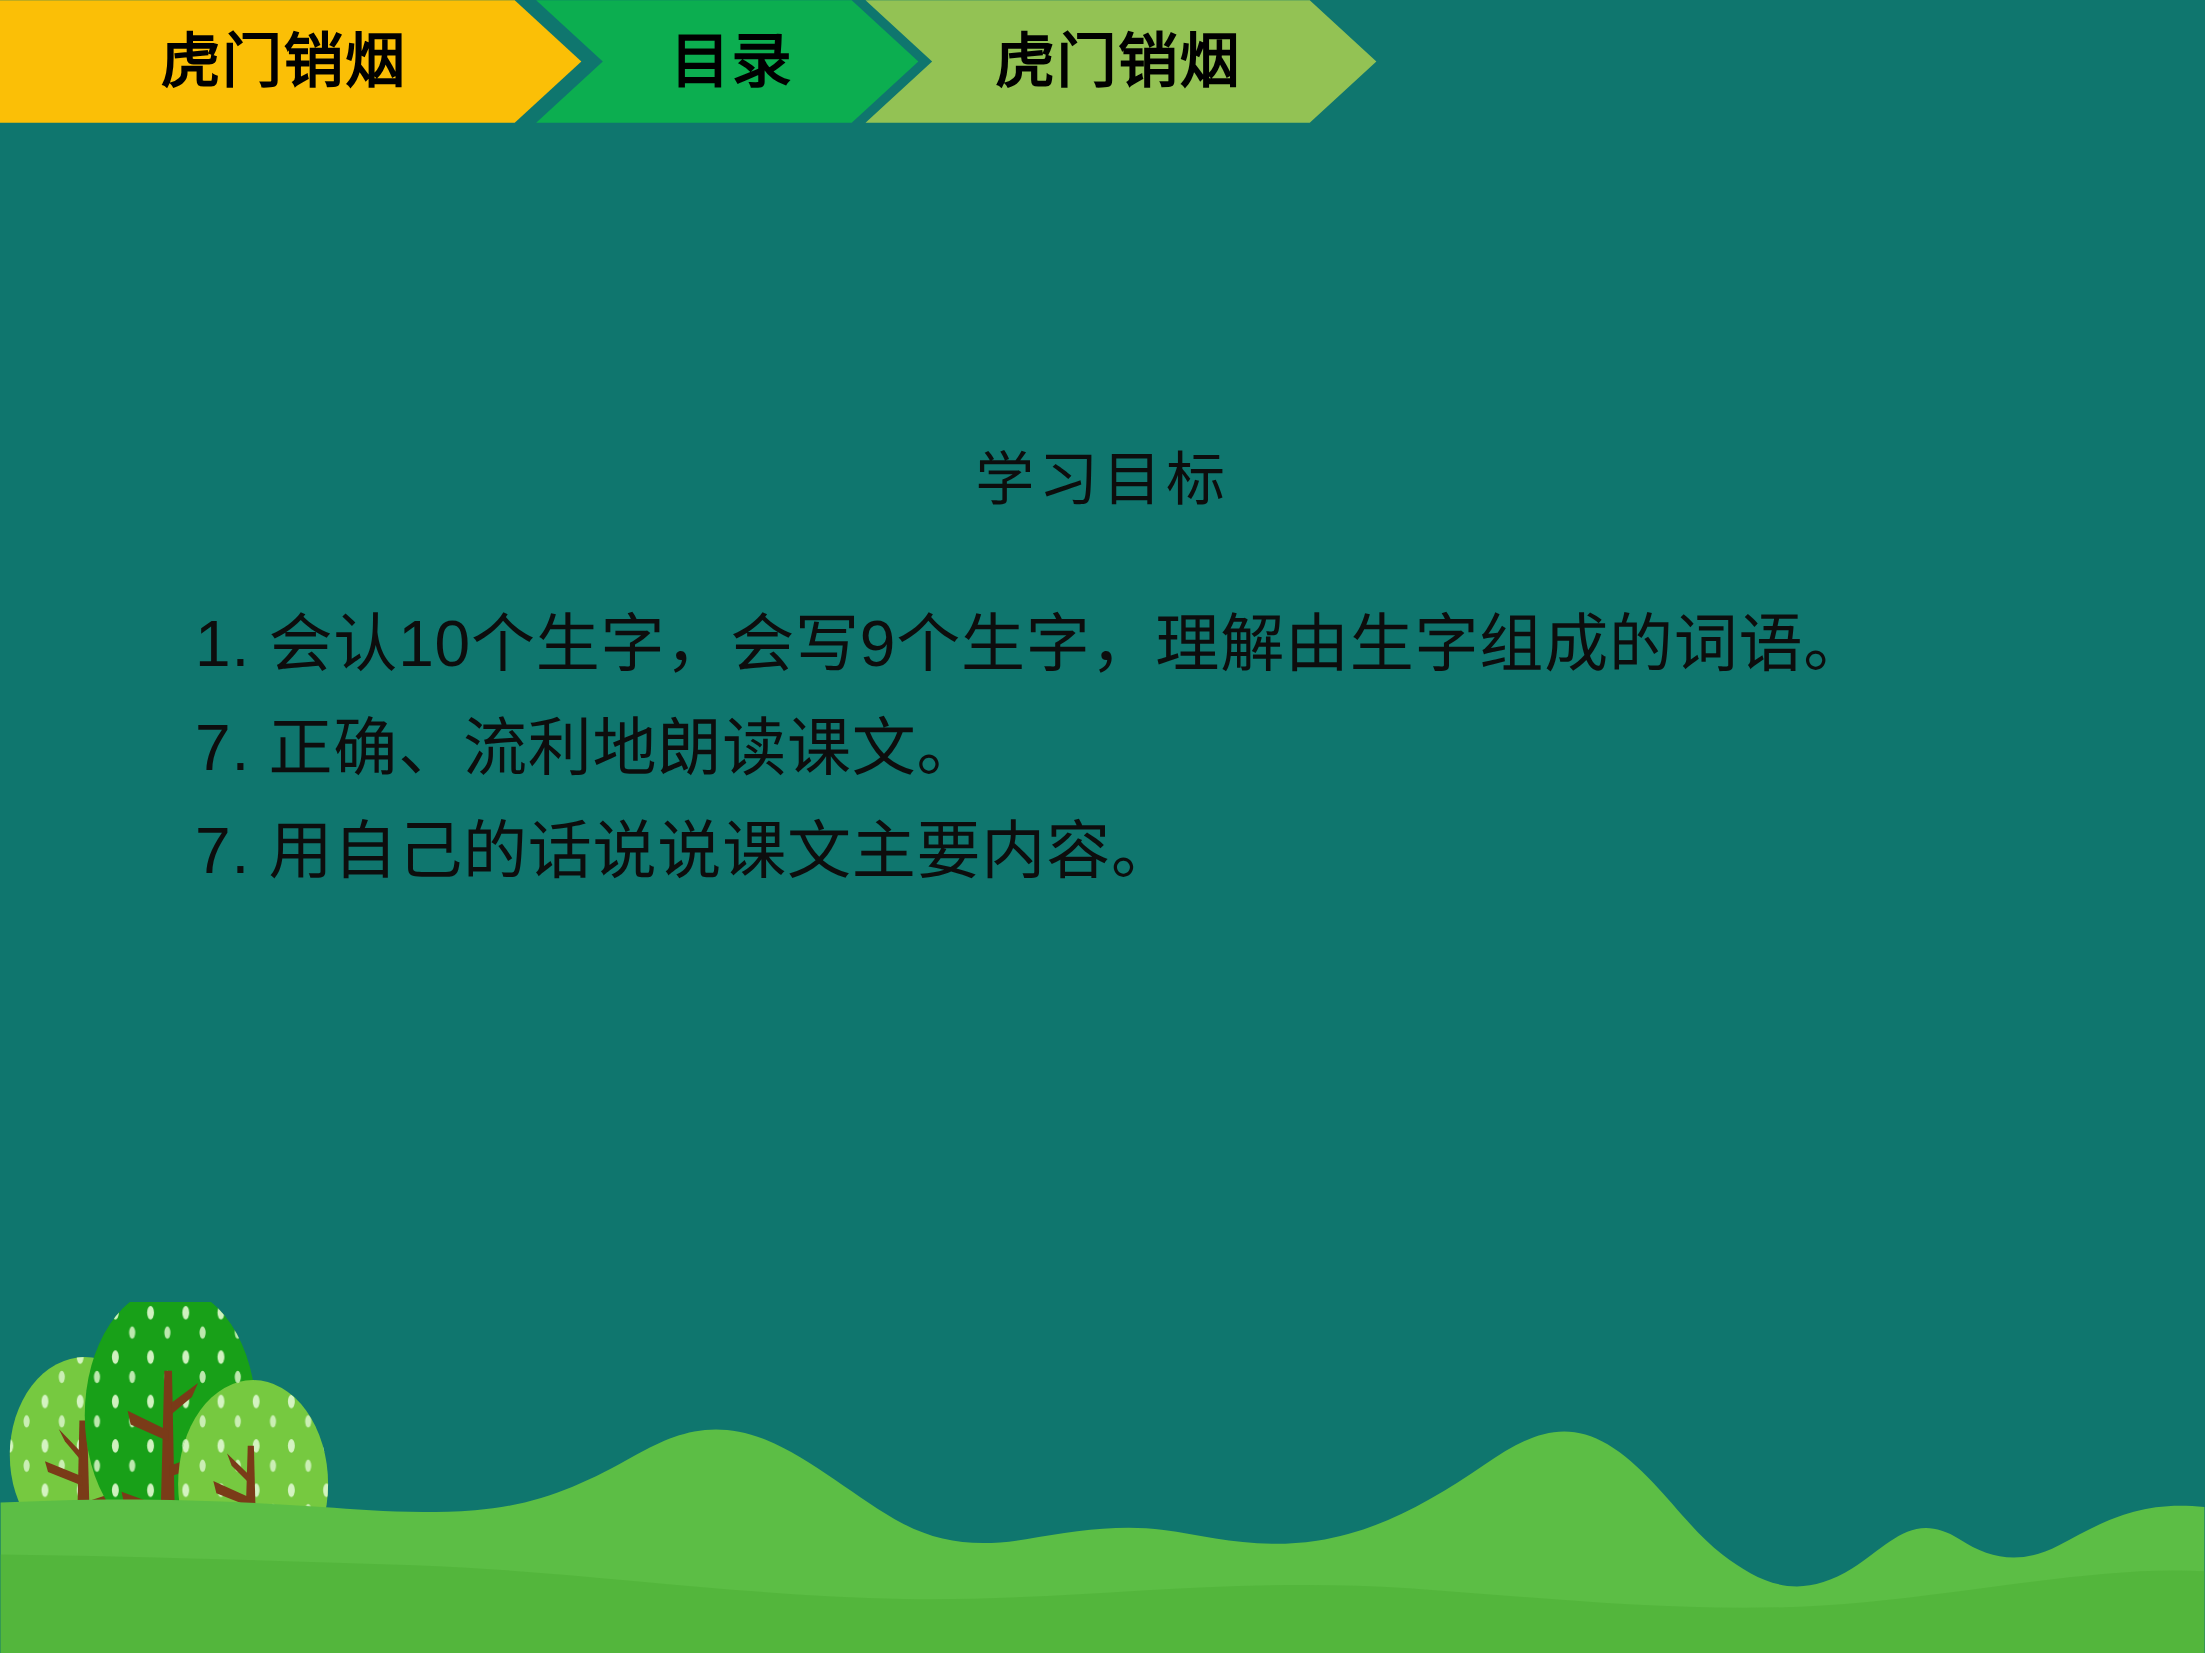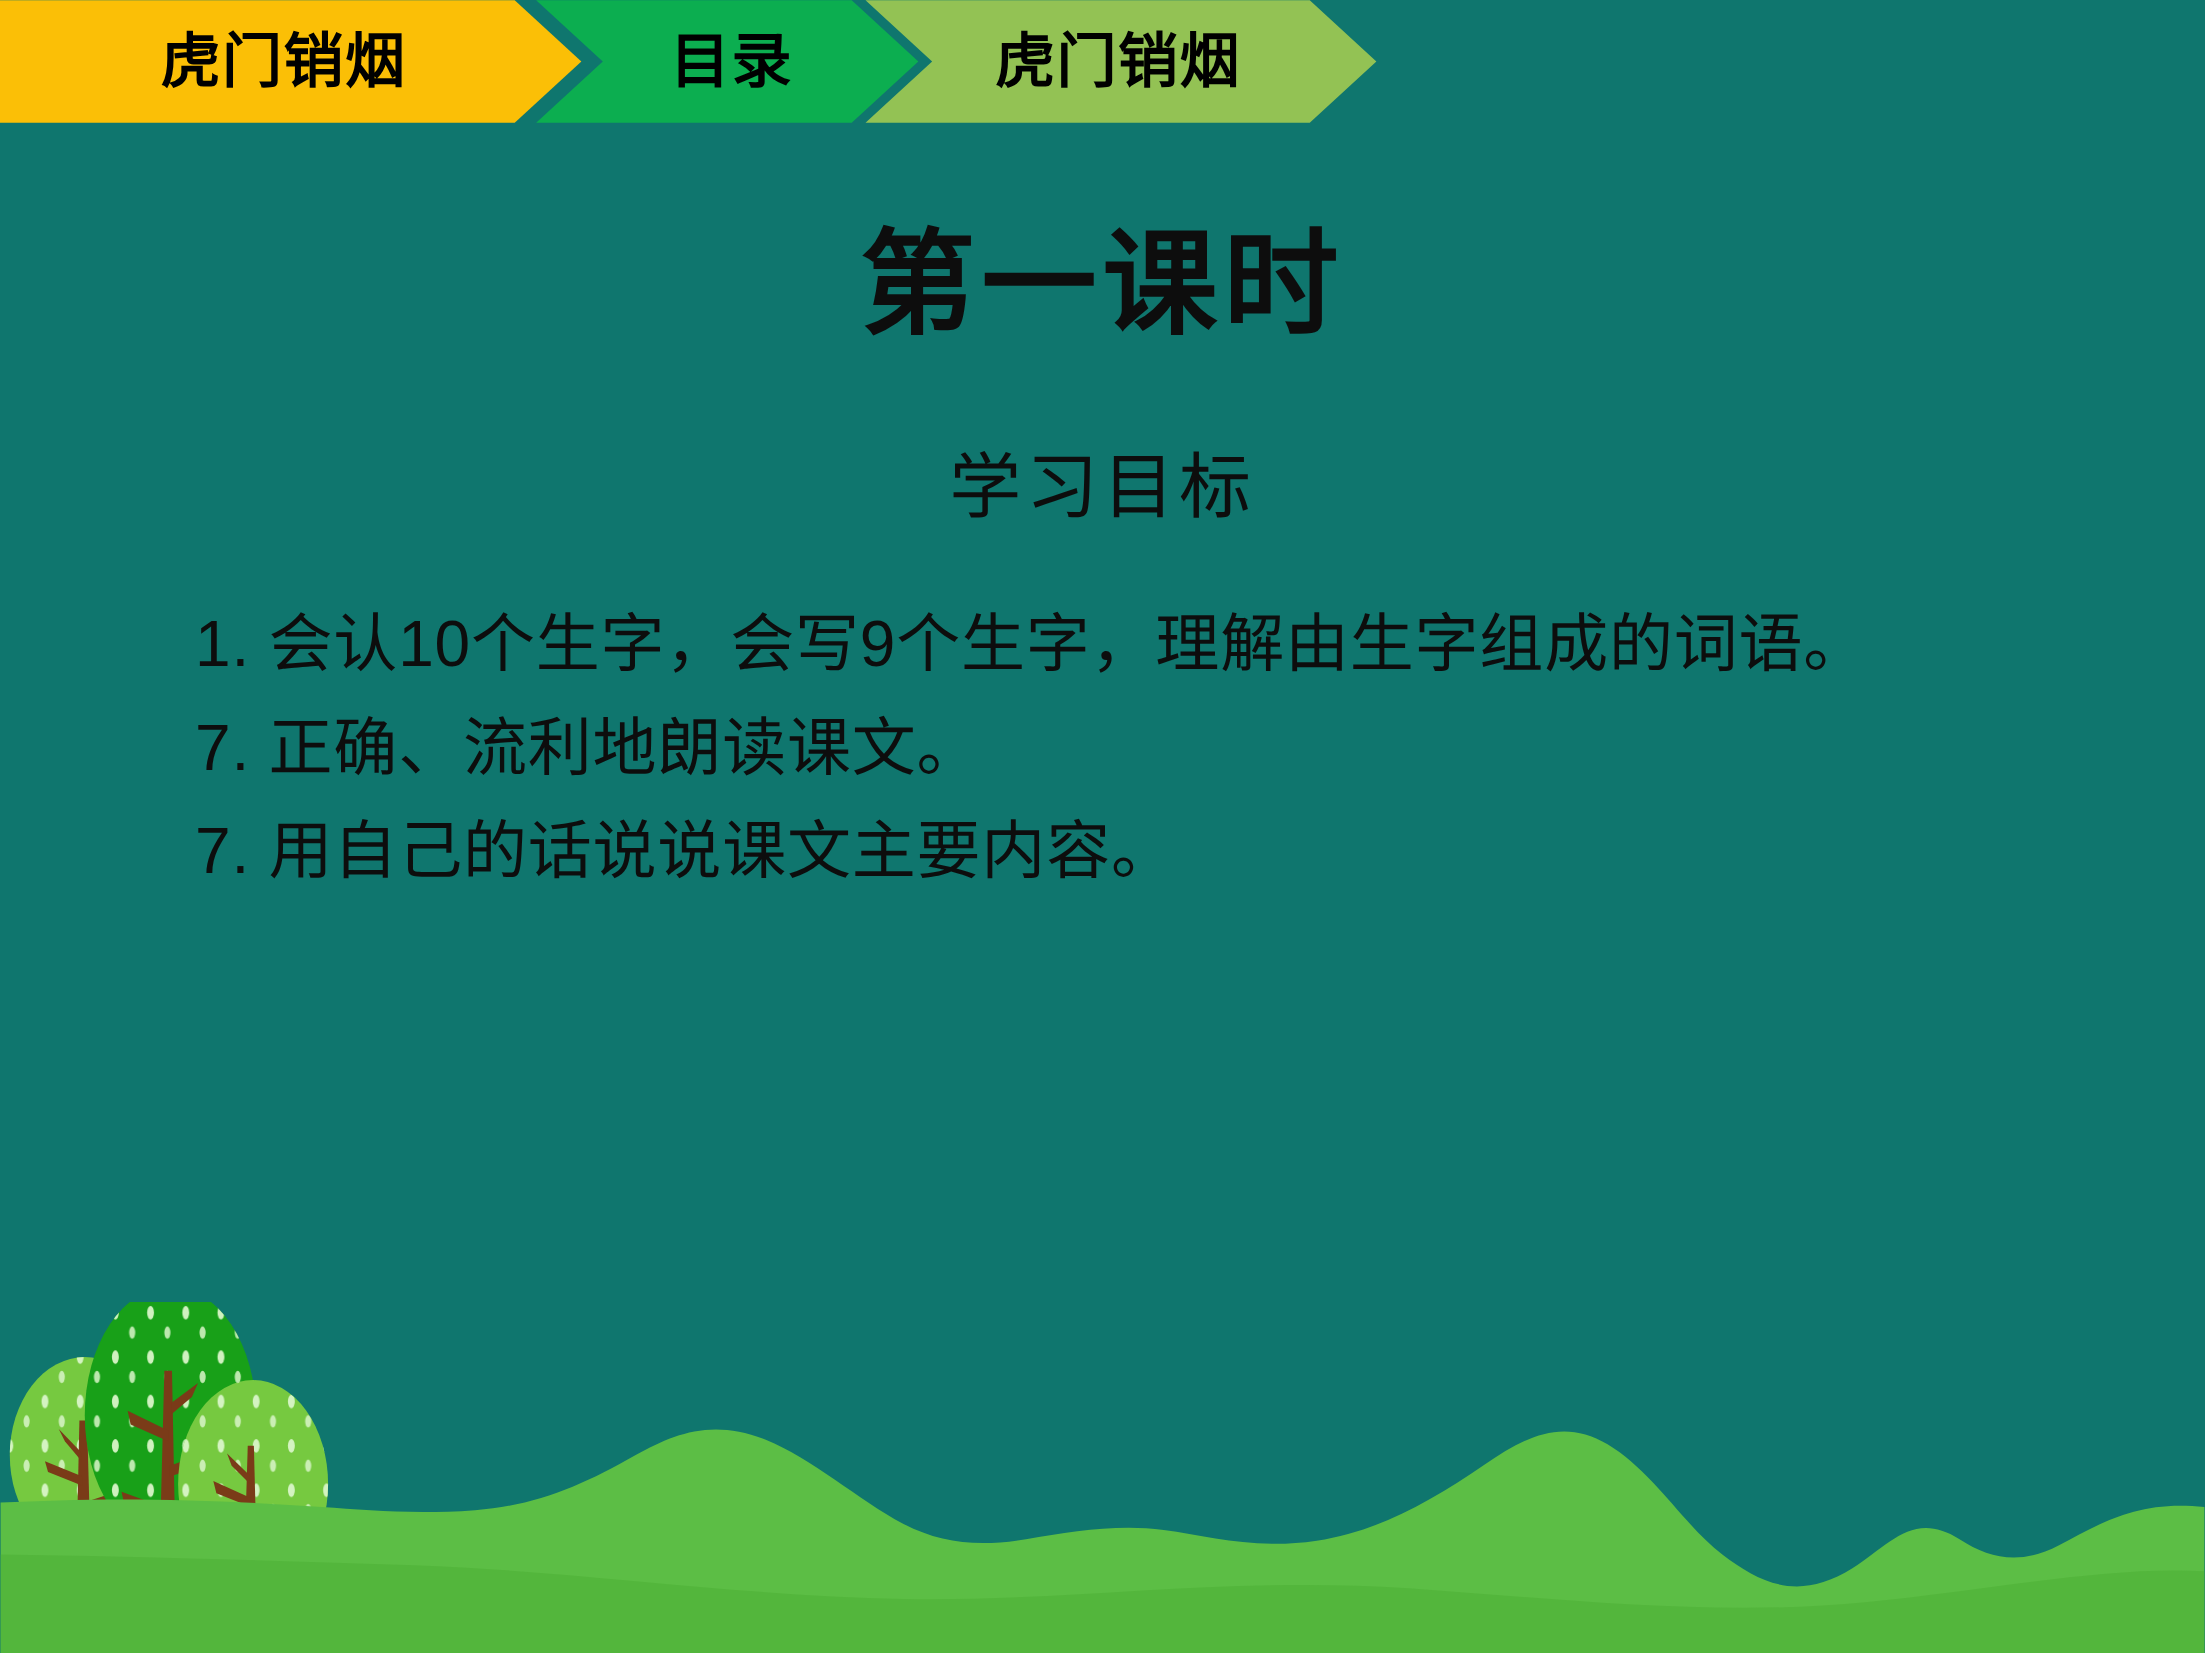--- a/index.html
+++ b/index.html
@@ -59,21 +59,21 @@
     color: #0D0D0D;
     letter-spacing: 6.1px;
     line-height: 1.08;
   }
   .slide-subtitle {
     position: absolute;
     left: 0;
     top: 448px;
     width: 2205px;
     text-align: center;
-    font-size: 72px;
+    font-size: 59px;
     font-weight: normal;
     color: #0D0D0D;
     letter-spacing: 4.6px;
     line-height: 1.1;
   }
 
   
   .objectives {
     position: absolute;
     left: 195px;
@@ -115,21 +115,20 @@
 
       <polygon points="700,0 1112,0 1199,80 1112,160 700,160 787,80" fill="#0CAE50"></polygon>
 
       <polygon points="0,0 672,0 759,80 672,160 0,160" fill="#FBBF06"></polygon>
     </svg>
     <div class="crumb-label crumb-1">虎门销烟</div>
     <div class="crumb-label crumb-2">目录</div>
     <div class="crumb-label crumb-3">虎门销烟</div>
   </div>
 
-  <div class="slide-title">第一课时</div>
 
   <div class="slide-subtitle">学习目标</div>
 
   <div class="objectives">
     <div class="obj-line">1. 会认10个生字，会写9个生字，理解由生字组成的词语。</div>
     <div class="obj-line">7. 正确、流利地朗读课文。</div>
     <div class="obj-line">7. 用自己的话说说课文主要内容。</div>
   </div>
 
   <div class="scenery">

